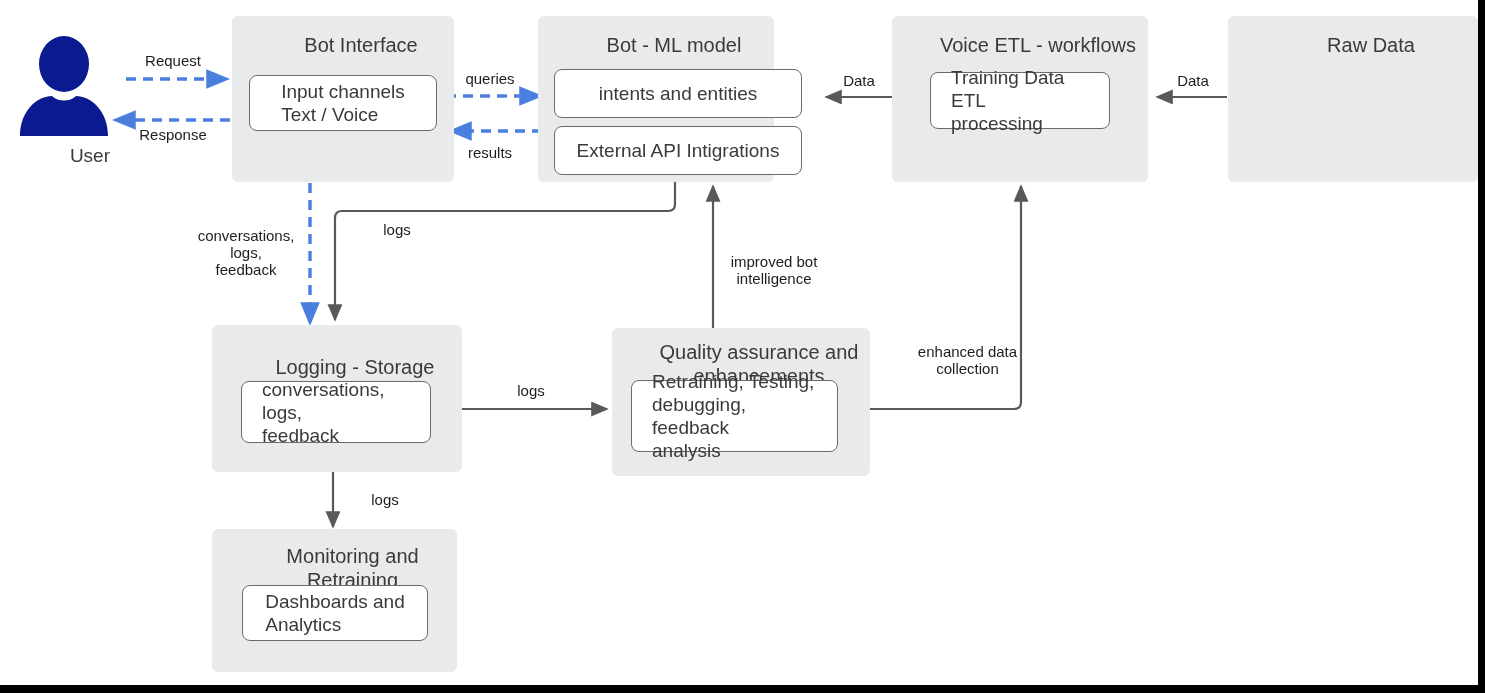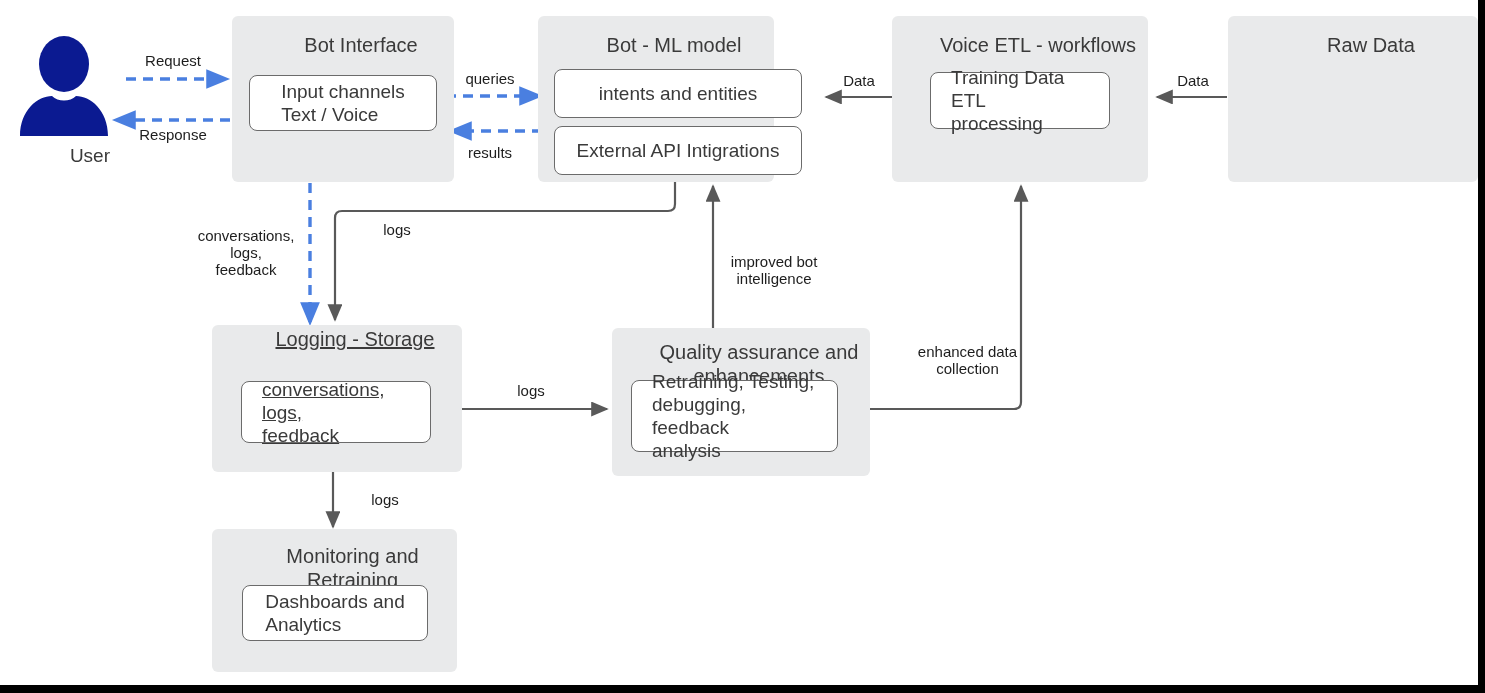--- a/index.html
+++ b/index.html
@@ -169,22 +169,22 @@
     <div class="group-title" style="top:17px;">Voice ETL - workflows</div>
     <div class="node" style="left:38px; top:56px; width:180px; height:57px;">Training Data ETL
 processing</div>
   </div>
 
   <div class="group" style="left:1228px; top:16px; width:250px; height:166px;">
     <div class="group-title" style="top:17px;">Raw Data</div>
   </div>
 
   <div class="group" style="left:212px; top:325px; width:250px; height:147px;">
-    <div class="group-title" style="top:2px;text-decoration:underline;">Logging - Storage</div>
-    <div class="node" style="left:29px; top:56px; width:190px; height:62px;text-decoration:underline;">conversations, logs,
+    <div class="group-title" style="top:30px;">Logging - Storage</div>
+    <div class="node" style="left:29px; top:56px; width:190px; height:62px;">conversations, logs,
 feedback</div>
   </div>
 
   <div class="group" style="left:612px; top:328px; width:258px; height:148px;">
     <div class="group-title" style="top:12px;">Quality assurance and
 enhancements</div>
     <div class="node" style="left:19px; top:52px; width:207px; height:72px;">Retraining, Testing,
 debugging, feedback
 analysis</div>
   </div>

